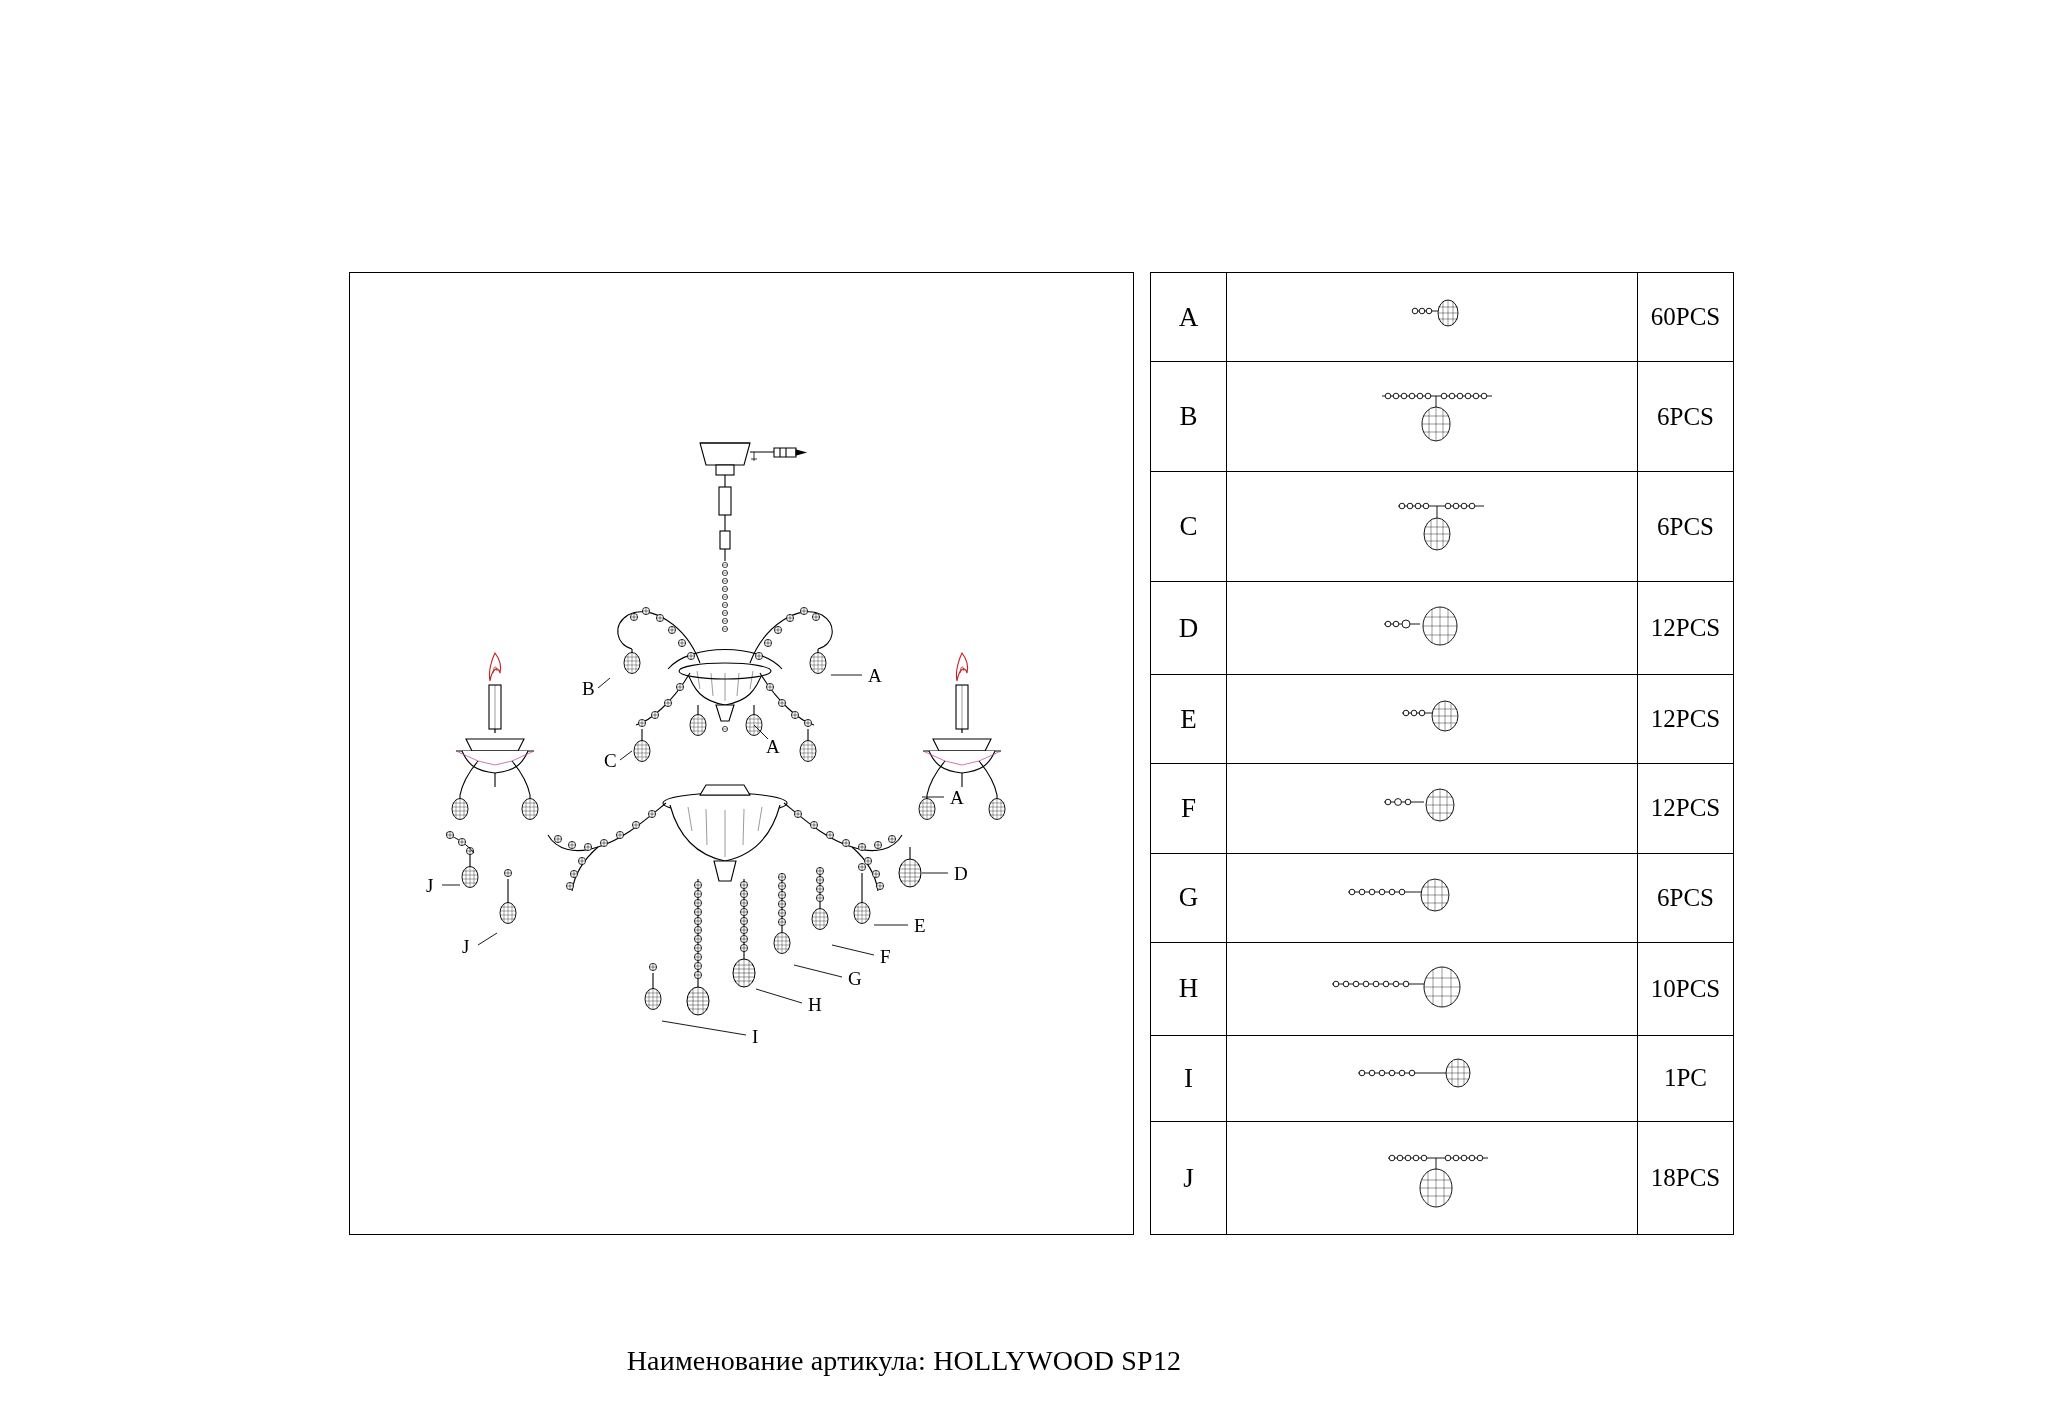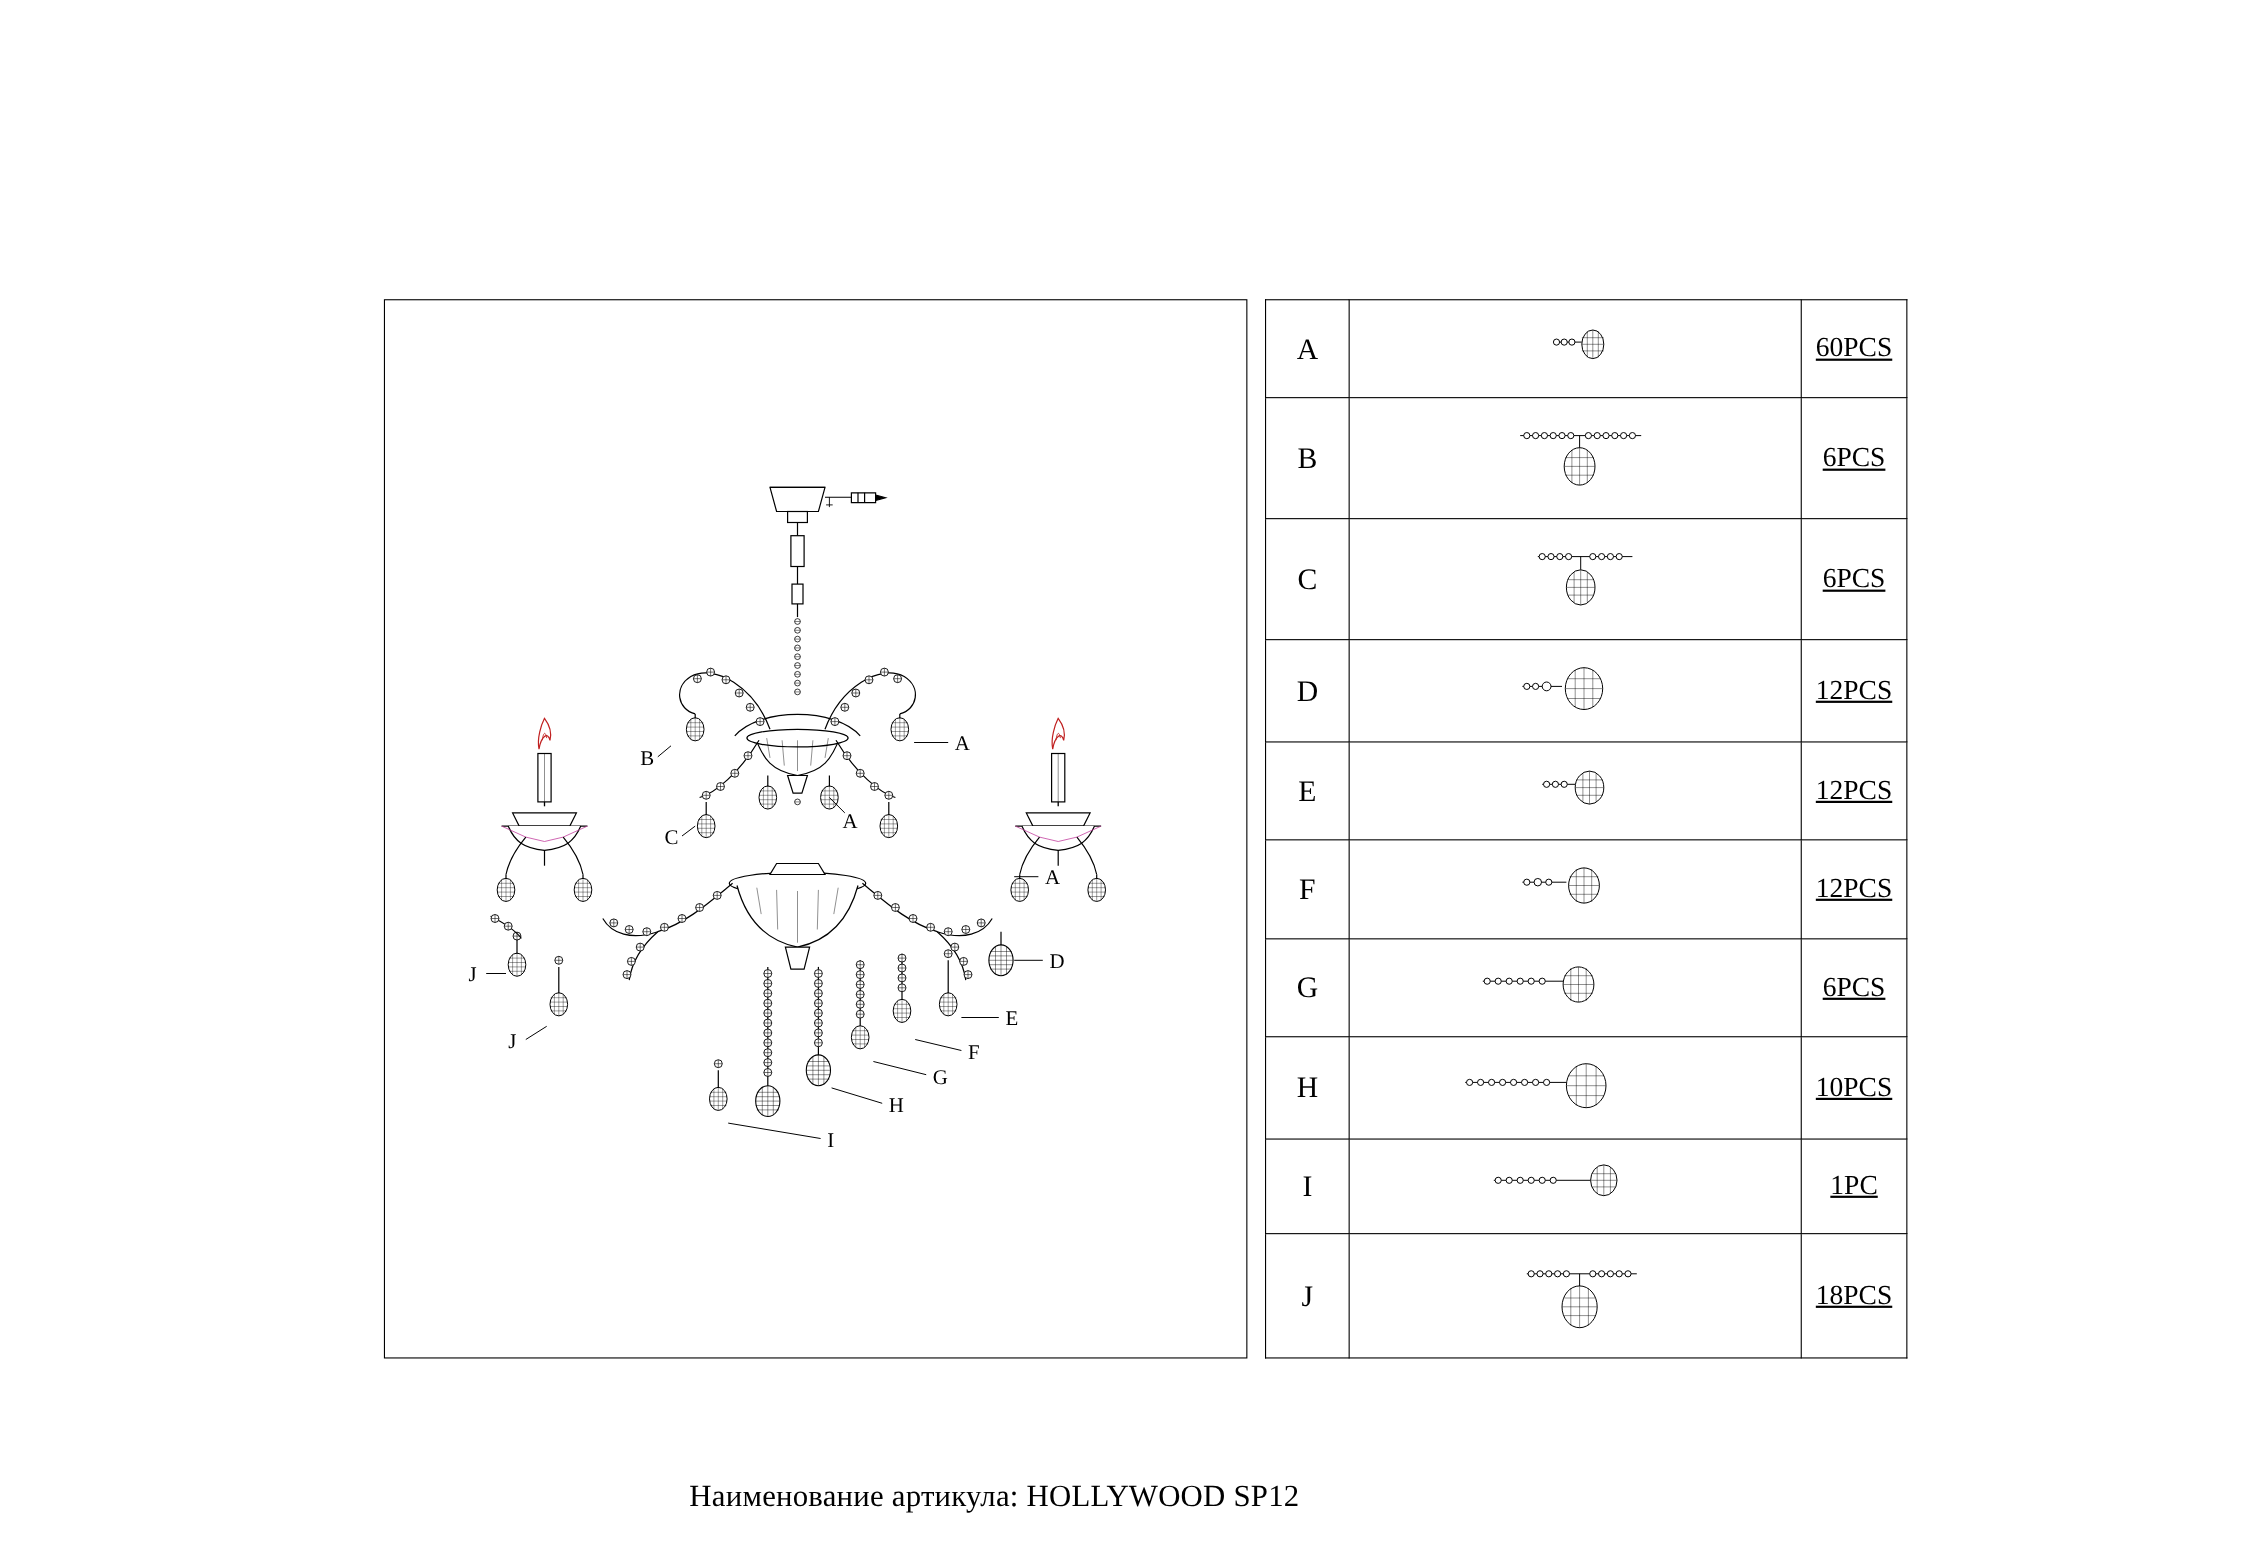--- a/index.html
+++ b/index.html
@@ -48,21 +48,21 @@
   }
   #parts-table td {
     border: 1.2px solid #000;
     padding: 0;
     text-align: center;
     vertical-align: middle;
     font-family: "Liberation Serif", serif;
   }
   .col-letter { width: 75px; font-size: 27px; }
   .col-shape  { width: 410px; }
-  .col-qty    { width: 95px; font-size: 25px; text-decoration: underline; }
+  .col-qty    { width: 95px; font-size: 25px; }
   .shape-cell svg { display: block; margin: 0 auto; }
 
   
   #caption {
     position: absolute;
     left: 0;
     top: 1345px;
     width: 1808px;
     text-align: center;
     font-size: 28px;

